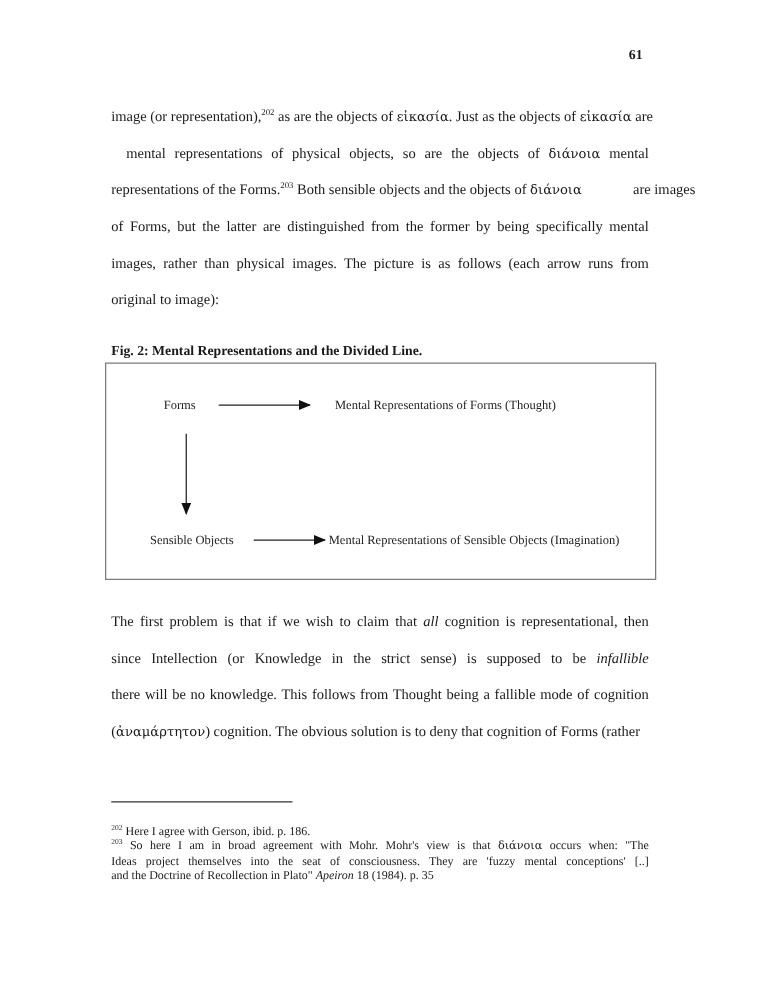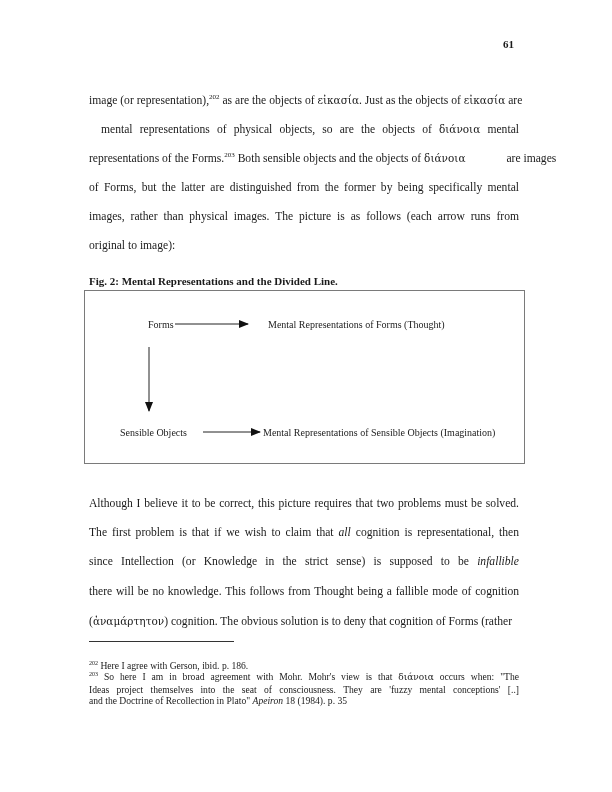--- a/index.html
+++ b/index.html
@@ -7,21 +7,21 @@
     width: 612px; height: 792px; position: relative; overflow: hidden;
     font-family: "Liberation Serif", "DejaVu Serif", serif;
     color: #1a1a1a;
   }
   .page-number {
     position: absolute; top: 38px; left: 503px;
     font-size: 11px; font-weight: bold;
   }
   .body-text {
     position: absolute; left: 89px; width: 430px;
-    font-size: 11.6px; line-height: 36px;
+    font-size: 11.6px; line-height: 23px;
     text-align: justify;
   }
   .body-text .line { display: block; text-align: justify; text-align-last: justify; height: 29.2px; white-space: nowrap; }
   .body-text .line.last { text-align-last: left; }
   .p1 { top: 82px; }
   .p2 { top: 486px; }
   sup { font-size: 7px; vertical-align: top; position: relative; top: -3px; }
   .greek { font-family: "DejaVu Serif", serif; font-size: 10.5px; }
   em { font-style: italic; }
 
@@ -32,21 +32,21 @@
   .diagram {
     position: absolute; left: 84px; top: 290px;
     width: 441px; height: 174px;
     border: 1px solid #7a7a7a;
     box-sizing: border-box;
   }
   .diagram svg { position: absolute; left: 0; top: 0; }
   .node {
     position: absolute; font-size: 10px; white-space: nowrap; color: #222;
   }
-  .n-forms { left: 46px; top: 28px; margin-left: 17px; }
+  .n-forms { left: 46px; top: 28px; }
   .n-mrforms { left: 183px; top: 28px; }
   .n-sensible { left: 35px; top: 136px; }
   .n-mrsensible { left: 178px; top: 136px; }
 
   .footnote-rule {
     position: absolute; left: 89px; top: 641px;
     width: 145px; height: 0; border-top: 1px solid #333;
   }
   .footnotes {
     position: absolute; left: 89px; top: 660px; width: 430px;
@@ -84,21 +84,20 @@
     <line x1="64" y1="56" x2="64" y2="120" stroke="#222" stroke-width="1" marker-end="url(#ah)"></line>
     <line x1="118" y1="141" x2="175" y2="141" stroke="#222" stroke-width="1" marker-end="url(#ah)"></line>
   </svg>
   <div class="node n-forms">Forms</div>
   <div class="node n-mrforms">Mental Representations of Forms (Thought)</div>
   <div class="node n-sensible">Sensible Objects</div>
   <div class="node n-mrsensible">Mental Representations of Sensible Objects (Imagination)</div>
 </div>
 
 <div class="body-text p2">
-    <span class="line"><span style="white-space: pre;">Although I believe it to be correct, this picture requires that two problems must be solved.</span></span>
     <span class="line"><span style="white-space: pre;">The first problem is that if we wish to claim that </span><em>all</em><span style="white-space: pre;"> cognition is representational, then</span></span>
     <span class="line"><span style="white-space: pre;">since Intellection (or Knowledge in the strict sense) is supposed to be </span><em>infallible</em></span>
     <span class="line"><span style="white-space: pre;">there will be no knowledge. This follows from Thought being a fallible mode of cognition</span></span>
     <span class="line last"><span style="white-space: pre;">(</span><span class="greek">ἀναμάρτητον</span><span style="white-space: pre;">) cognition. The obvious solution is to deny that cognition of Forms (rather</span></span>
   </div>
 
 <div class="footnote-rule"></div>
 
 <div class="footnotes">
     <div>

